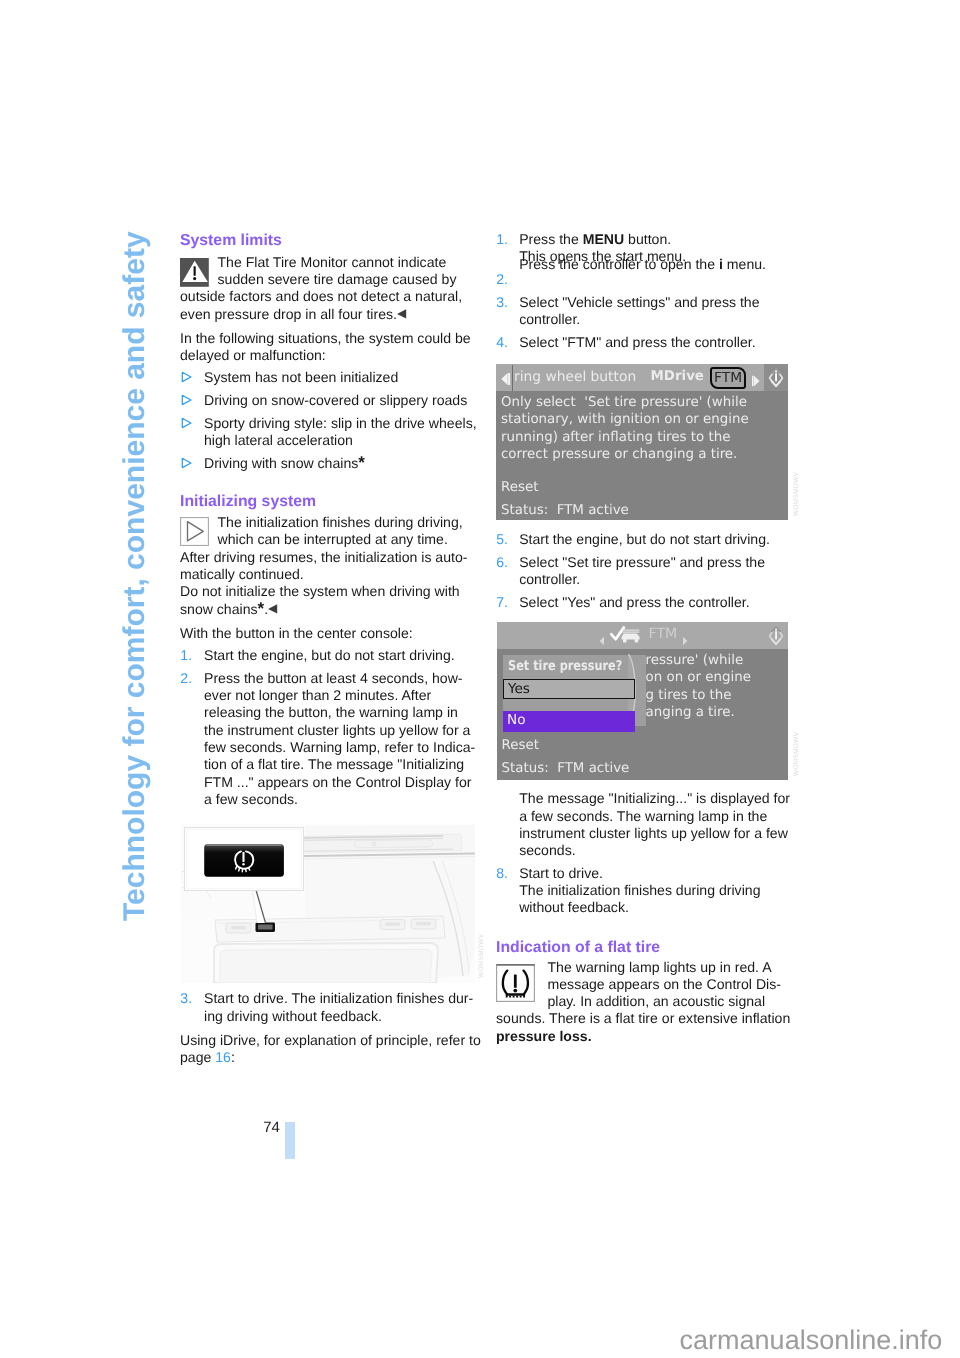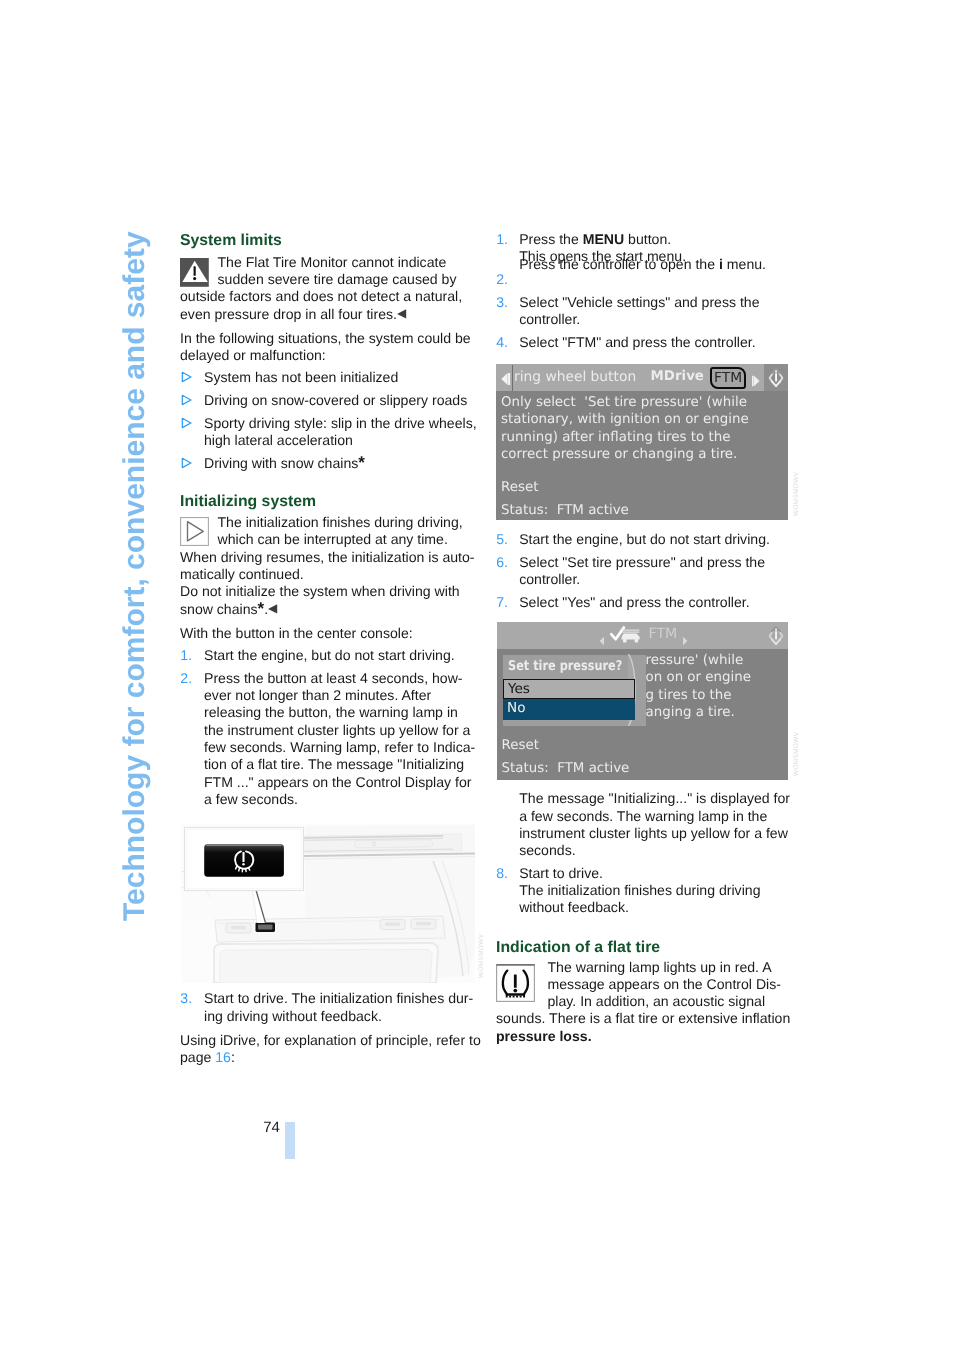--- a/index.html
+++ b/index.html
@@ -4,21 +4,21 @@
 <style>
   html,body{margin:0;padding:0;}
   body{width:960px;height:1358px;background:#ffffff;font-family:"Liberation Sans",sans-serif;position:relative;overflow:hidden;
        -webkit-font-smoothing:antialiased;text-rendering:geometricPrecision;}
   .page{position:absolute;left:0;top:0;width:960px;height:1358px;}
 
   .vtitle{position:absolute;color:#7fbcf0;font-weight:bold;font-size:30px;white-space:nowrap;
           transform-origin:0 0;transform:rotate(-90deg);}
 
   .tx{position:absolute;font-size:14.1px;line-height:17.3px;color:#1a1a1a;white-space:pre;}
-  .h2{position:absolute;color:#14532d;font-weight:bold;font-size:15.8px;line-height:19px;white-space:nowrap;}
+  .h2{position:absolute;color:#8b5cf6;font-weight:bold;font-size:15.8px;line-height:19px;white-space:nowrap;}
   .num{position:absolute;color:#389df5;font-size:14.1px;line-height:17.3px;white-space:pre;}
   .bullet{position:absolute;}
 
   .pageno{position:absolute;font-size:15px;color:#1a1a1a;}
   .pagebar{position:absolute;background:#c3ddf8;}
   .footer{position:absolute;color:#9c9c9c;font-size:27px;}
   .sidecode{position:absolute;color:#dcdcdc;font-size:6.5px;white-space:nowrap;
             transform-origin:0 0;transform:rotate(-90deg);letter-spacing:.3px;}
   .imgframe{position:absolute;overflow:hidden;}
   .ref{color:#389df5;}
@@ -68,21 +68,21 @@
           <path d="M1.3 1.3 L10.0 5.95 L1.3 10.6 Z" fill="none" stroke="#2e9df2" stroke-width="1.25" stroke-linejoin="round"></path>
         </svg></div>
       <div class="tx" style="left: 204px; top: 454.9px;">Driving with snow chains<span class="ast">*</span></div>
       <div class="h2" style="left: 180px; top: 491.6px;">Initializing system</div>
       <div class="bullet" style="left: 180px; top: 517px;"><svg width="29" height="29" viewBox="0 0 28.7 28.8">
           <rect x="0.55" y="0.55" width="27.6" height="27.7" fill="#ffffff" stroke="#a9a9a9" stroke-width="1.1"></rect>
           <path d="M7.4 4.6 L23.0 14.2 L7.4 23.7 Z" fill="none" stroke="#6f6f6f" stroke-width="1.35" stroke-linejoin="round"></path>
         </svg></div>
       <div class="tx" style="left: 217.5px; top: 514px;">The initialization finishes during driving,</div>
       <div class="tx" style="left: 217.5px; top: 531.3px;">which can be interrupted at any time.</div>
-      <div class="tx" style="left: 180px; top: 548.6px;">When driving resumes, the initialization is auto-</div>
+      <div class="tx" style="left: 180px; top: 548.6px;">After driving resumes, the initialization is auto-</div>
       <div class="tx" style="left: 180px; top: 565.9px;">matically continued.</div>
       <div class="tx" style="left: 180px; top: 583.2px;">Do not initialize the system when driving with</div>
       <div class="tx" style="left: 180px; top: 600.5px;">snow chains<span class="ast">*</span>.<span class="tri-end">◀</span></div>
       <div class="tx" style="left: 180px; top: 624.9px;">With the button in the center console:</div>
       <div class="num" style="left: 180.3px; top: 646.9px;">1.</div>
       <div class="tx" style="left: 204px; top: 646.9px;">Start the engine, but do not start driving.</div>
       <div class="num" style="left: 180.3px; top: 669.8px;">2.</div>
       <div class="tx" style="left: 204px; top: 669.8px;">Press the button at least 4 seconds, how-</div>
       <div class="tx" style="left: 204px; top: 687.1px;">ever not longer than 2 minutes. After</div>
       <div class="tx" style="left: 204px; top: 704.4px;">releasing the button, the warning lamp in</div>
@@ -259,22 +259,23 @@
           <div class="st" style="left: 5px; top: 139.3px; font-size: 13.4px;">Status:  FTM active</div>
         </div>
         <div style="position:absolute;left:6px;top:33.2px;width:143px;height:70.6px;background:#9e9e9e;">
           <div style="position:absolute;left:125px;top:-1px;width:22px;height:72px;overflow:hidden"><svg width="22" height="72" viewBox="0 0 22 72">
               <path d="M0 -1 C9.5 14 9.5 58 0 73" stroke="#cecece" stroke-width="1.3" fill="#a6a6a6"></path>
             </svg></div>
           <div class="st" style="left:5.5px;top:3.6px;font-size:13.4px;font-weight:bold;transform:scaleX(0.845);transform-origin:0 0">Set tire pressure?</div>
           <div style="position:absolute;left:0px;top:23.6px;width:132px;height:20px;border:1.6px solid #121212;background:#adadad;box-sizing:border-box">
             <div style="position:absolute;left:4.5px;top:1.6px;font-size:13.6px;color:#151515;">Yes</div>
           </div>
-          <div style="position:absolute;left:0px;top:44px;width:132px;height:20.5px;background:#0c4a6e;text-decoration:underline;">
+          <div style="position:absolute;left:0px;top:56px;width:132px;height:20.5px;background:#6d28d9;text-decoration:underline;">
             <div style="position:absolute;left:4.5px;top:0.6px;font-size:13.6px;color:#f2f2f2;">No</div>
           </div>
         </div>
       </div>
       <div class="sidecode" style="left: 793px; top: 776px;">WOMSMOWV</div>
     </div>
   <div class="pageno" style="left:263.2px;top:1118.5px">74</div>
   <div class="pagebar" style="left:285.1px;top:1121.9px;width:9.9px;height:37.1px"></div>
+  <div class="footer" style="left:679.6px;top:1324.7px">carmanualsonline.info</div>
 </div>
 
 </body></html>

